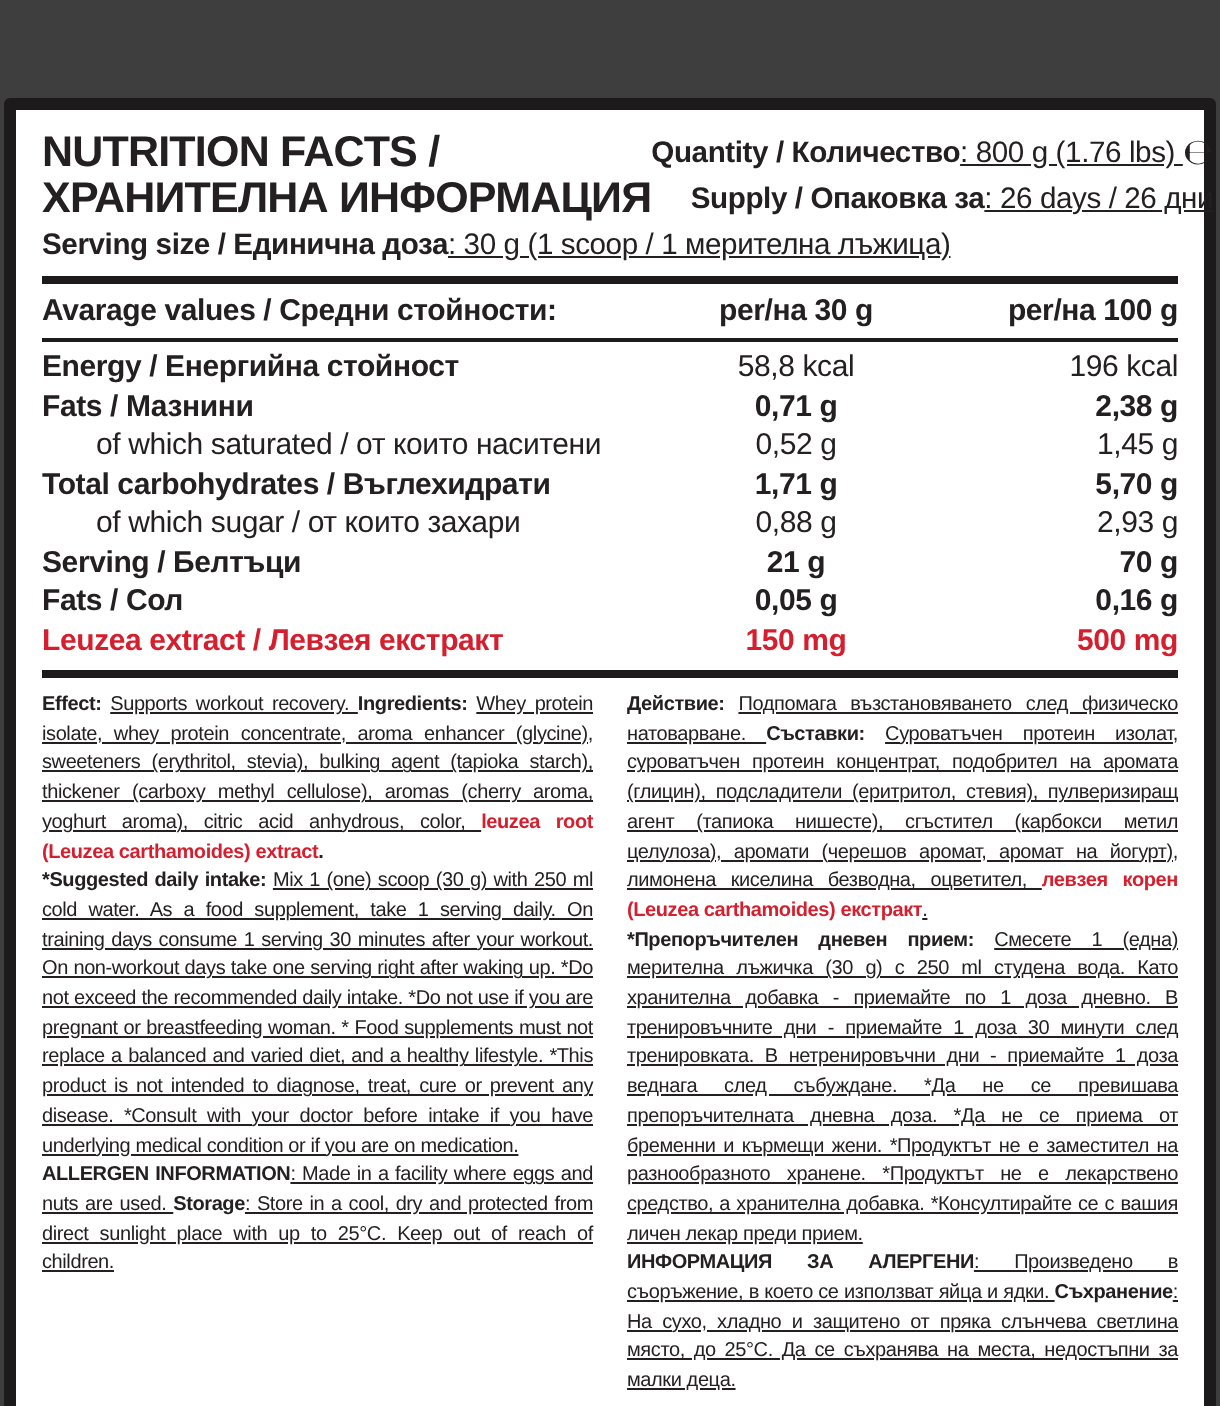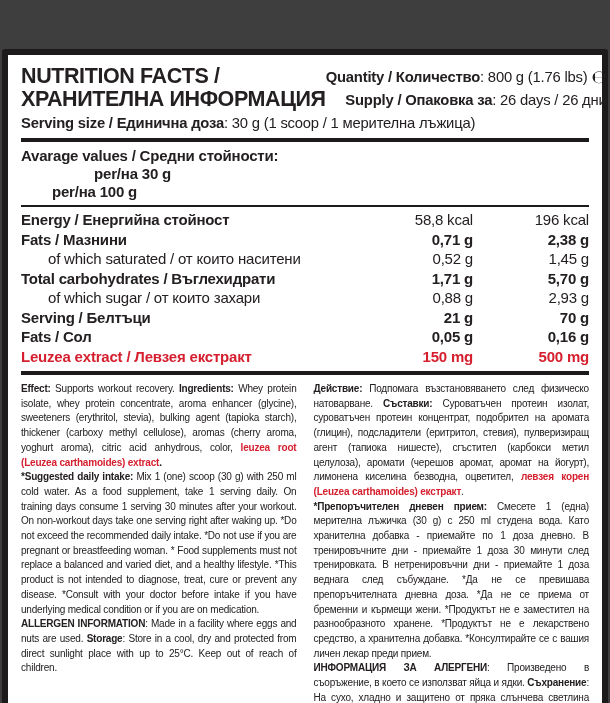--- a/index.html
+++ b/index.html
@@ -18,30 +18,30 @@
     padding:6px 13px 0 13px;
     margin-top:44px;
   }
   
   .hdr { display:flex; justify-content:space-between; margin-top:4px; }
   .title { font-weight:bold; font-size:21.5px; line-height:23px; letter-spacing:-0.4px; white-space:nowrap; }
   .hdr-right { text-align:right; font-size:14.8px; line-height:23px; white-space:nowrap; letter-spacing:-0.2px; }
   .serving { font-size:14.8px; line-height:21px; margin-top:1px; letter-spacing:-0.2px; }
   
   .run-b { font-weight:bold; }
-  .run-n { font-weight:normal; }
+  .run-n { font-weight:normal;text-decoration:underline; }
   .run-rb { font-weight:bold; color:var(--red); }
   .run-e { font-family:"DejaVu Sans", sans-serif; font-size:18px; vertical-align:-1px; }
   
   .rule-thick { border-top:4px solid #1c1a1b; margin-top:4px; }
   .rule-mid   { border-top:2.5px solid #1c1a1b; }
   
-  .t-head { display:flex; font-weight:bold; font-size:15px; line-height:18px; padding:5px 0 4px 0; letter-spacing:-0.2px;flex-direction:column; }
+  .t-head { display:flex; font-weight:bold; font-size:15px; line-height:18px; padding:5px 0 4px 0; letter-spacing:-0.2px; }
   .t-label { flex:1; }
-  .t-v30  { width:150px; text-align:right; }
+  .t-v30  { width:150px; text-align:center; }
   .t-v100 { width:116px; text-align:right; }
   .t-rows { padding:3px 0 5px 0; }
   .t-row { display:flex; font-size:15px; line-height:19.5px; letter-spacing:-0.2px; }
   .t-row .t-label { font-weight:bold; }
   .t-row .t-v30, .t-row .t-v100 { font-weight:normal; }
   .t-row.vbold .t-v30, .t-row.vbold .t-v100 { font-weight:bold; }
   .t-row.sub .t-label { font-weight:normal; padding-left:27px; }
   .t-row.red { color:var(--red); }
   
   .cols { display:flex; gap:17px; margin-top:7px; }

